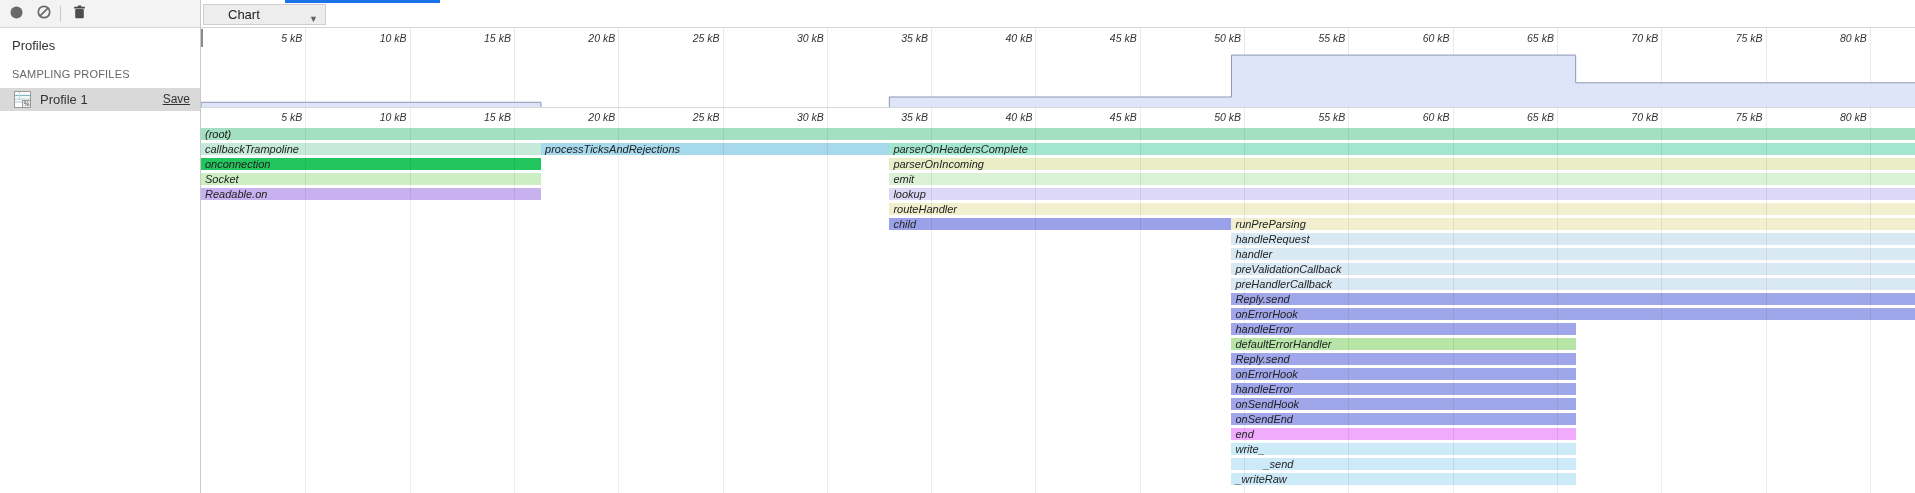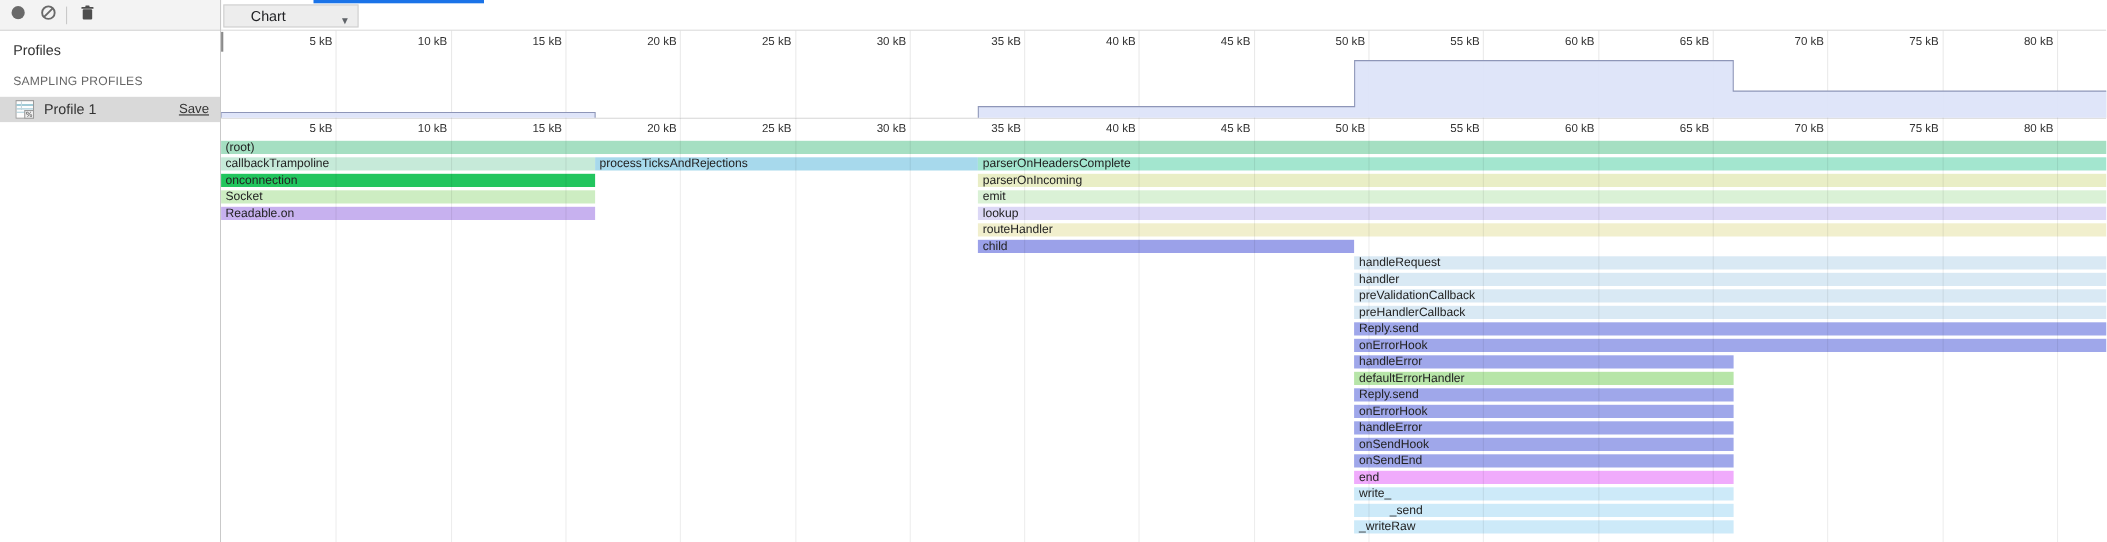--- a/index.html
+++ b/index.html
@@ -47,21 +47,21 @@
     background:#d9d9d9; cursor:pointer;
   }
   .profile-row .p-icon { position:absolute; left:14px; top:3px; }
   .profile-row .p-name { position:absolute; left:40px; top:4px; font-size:13px; color:#333; }
   .profile-row .p-save {
     position:absolute; right:10px; top:4px; font-size:12px; color:#333;
     text-decoration:underline; cursor:pointer;
   }
 
   
-  .pane { position:absolute; left:201px; top:28px; right:0; bottom:0; background:#fff; }
+  .pane { position:absolute; left:201px; top:28px; right:0; bottom:0; background:#fff;font-style:italic; }
   .gridline { position:absolute; width:1px; background:rgba(0,0,0,0.085); }
   .gridline.over-bars { background:rgba(0,0,0,0.07); z-index:6; }
   .ruler-label {
     position:absolute; width:100px; text-align:right;
     font-size:10.5px; color:#333; z-index:7;
   }
   .overview-svg { position:absolute; left:0; z-index:3; }
   .overview-resize-handle { position:absolute; width:2px; background:#8a8a8a; z-index:8; }
   .flame-bar {
     position:absolute; height:12px; overflow:hidden; white-space:nowrap;
@@ -203,20 +203,21 @@
       <div class="flame-bar" style="left: 340.018px; width: 348.362px; top: 115px; height: 12px; background: rgb(167, 217, 236);"><span>processTicksAndRejections</span></div>
       <div class="flame-bar" style="left: 688.38px; width: 1026.31px; top: 115px; height: 12px; background: rgb(163, 230, 207);"><span>parserOnHeadersComplete</span></div>
       <div class="flame-bar" style="left: 0px; width: 340.018px; top: 130px; height: 12px; background: #22c55e;"><span>onconnection</span></div>
       <div class="flame-bar" style="left: 688.38px; width: 1026.31px; top: 130px; height: 12px; background: rgb(233, 238, 198);"><span>parserOnIncoming</span></div>
       <div class="flame-bar" style="left: 0px; width: 340.018px; top: 145px; height: 12px; background: rgb(205, 237, 194);"><span>Socket</span></div>
       <div class="flame-bar" style="left: 688.38px; width: 1026.31px; top: 145px; height: 12px; background: rgb(218, 241, 214);"><span>emit</span></div>
       <div class="flame-bar" style="left: 0px; width: 340.018px; top: 160px; height: 12px; background: rgb(199, 177, 239);"><span>Readable.on</span></div>
       <div class="flame-bar" style="left: 688.38px; width: 1026.31px; top: 160px; height: 12px; background: rgb(220, 216, 246);"><span>lookup</span></div>
       <div class="flame-bar" style="left: 688.38px; width: 1026.31px; top: 175px; height: 12px; background: rgb(241, 239, 205);"><span>routeHandler</span></div>
       <div class="flame-bar" style="left: 688.38px; width: 342.104px; top: 190px; height: 12px; background: rgb(155, 161, 233);"><span>child</span></div>
+      <div class="flame-bar" style="left: 1030.48px; width: 684.208px; top: 190px; height: 12px; background: rgb(241, 239, 205);"><span>runPreParsing</span></div>
       <div class="flame-bar" style="left: 1030.48px; width: 684.208px; top: 205px; height: 12px; background: rgb(217, 233, 244);"><span>handleRequest</span></div>
       <div class="flame-bar" style="left: 1030.48px; width: 684.208px; top: 220px; height: 12px; background: rgb(217, 233, 244);"><span>handler</span></div>
       <div class="flame-bar" style="left: 1030.48px; width: 684.208px; top: 235px; height: 12px; background: rgb(217, 233, 244);"><span>preValidationCallback</span></div>
       <div class="flame-bar" style="left: 1030.48px; width: 684.208px; top: 250px; height: 12px; background: rgb(217, 233, 244);"><span>preHandlerCallback</span></div>
       <div class="flame-bar" style="left: 1030.48px; width: 684.208px; top: 265px; height: 12px; background: rgb(159, 167, 234);"><span>Reply.send</span></div>
       <div class="flame-bar" style="left: 1030.48px; width: 684.208px; top: 280px; height: 12px; background: rgb(159, 167, 234);"><span>onErrorHook</span></div>
       <div class="flame-bar" style="left: 1030.48px; width: 344.19px; top: 295px; height: 12px; background: rgb(159, 167, 234);"><span>handleError</span></div>
       <div class="flame-bar" style="left: 1030.48px; width: 344.19px; top: 310px; height: 12px; background: rgb(183, 229, 168);"><span>defaultErrorHandler</span></div>
       <div class="flame-bar" style="left: 1030.48px; width: 344.19px; top: 325px; height: 12px; background: rgb(159, 167, 234);"><span>Reply.send</span></div>
       <div class="flame-bar" style="left: 1030.48px; width: 344.19px; top: 340px; height: 12px; background: rgb(159, 167, 234);"><span>onErrorHook</span></div>

